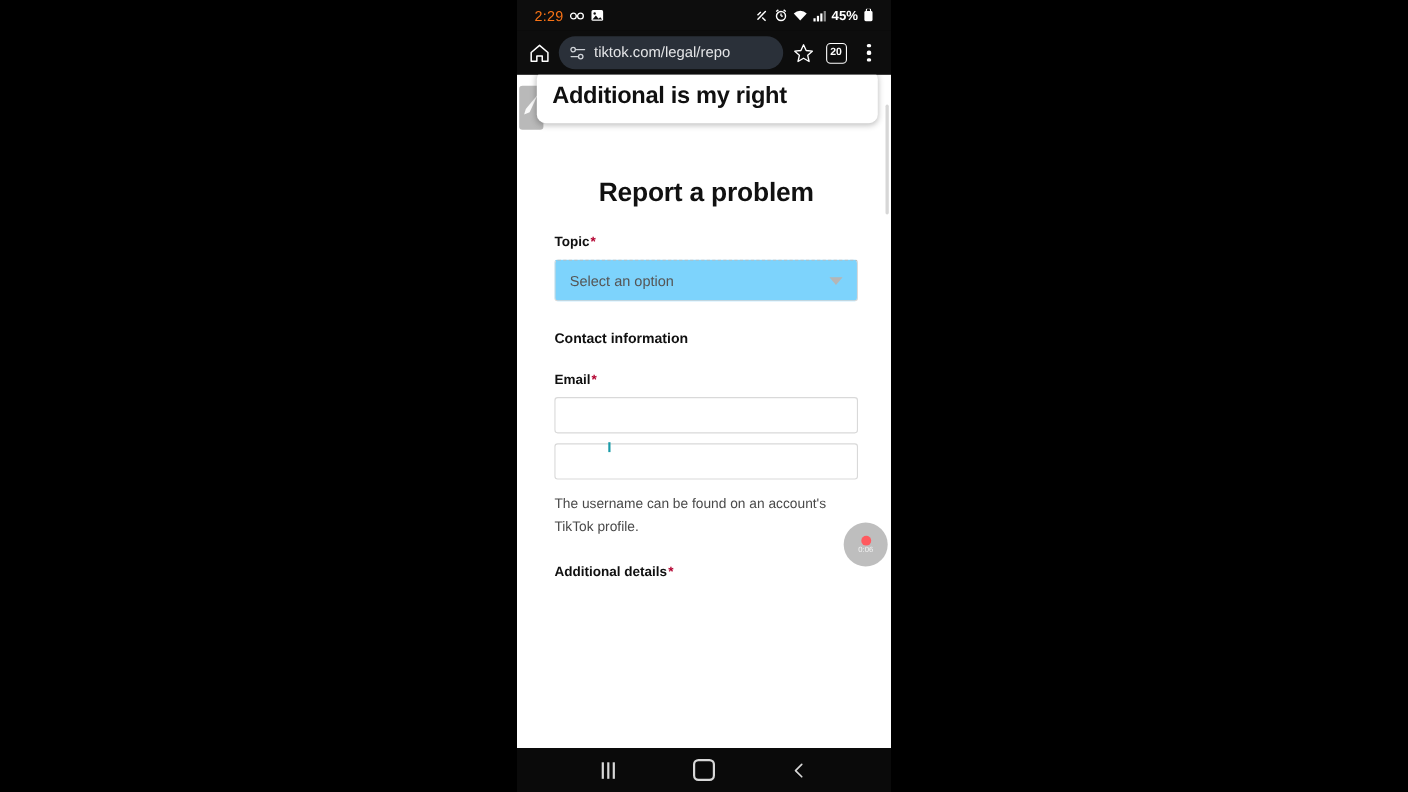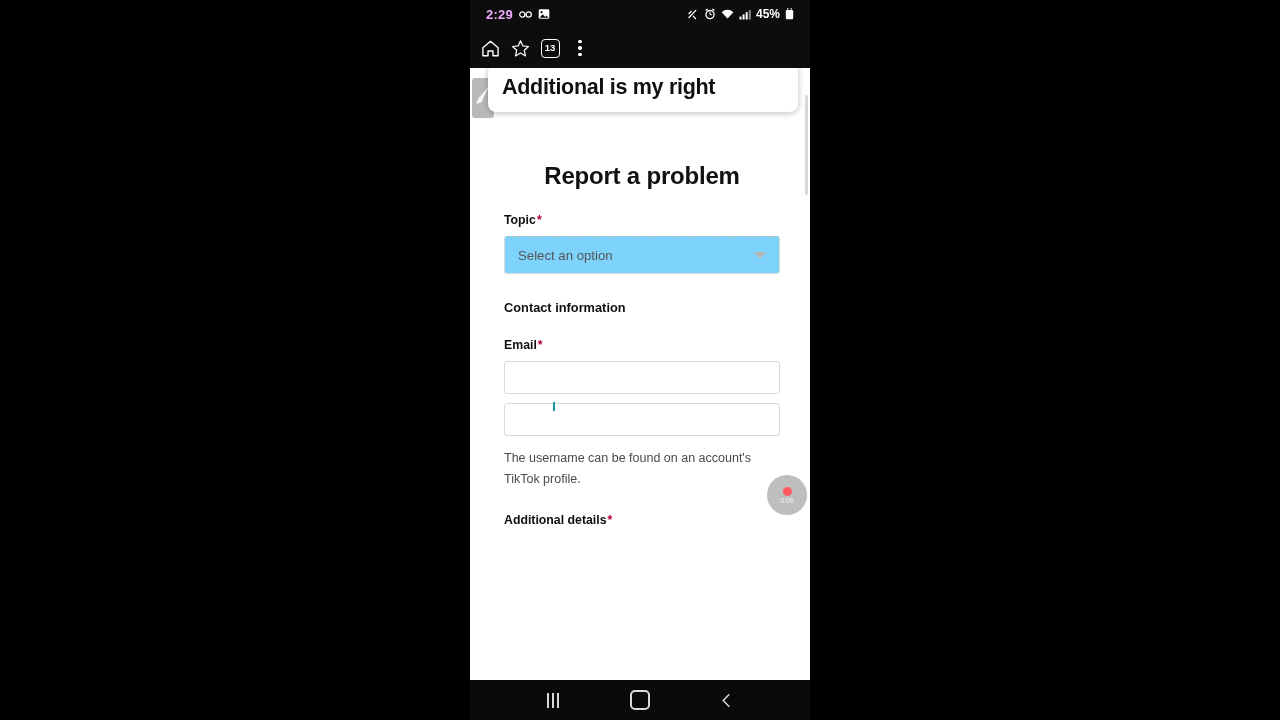--- a/index.html
+++ b/index.html
@@ -42,23 +42,23 @@
     justify-content: space-between;
     padding: 0 16px;
     box-sizing: border-box;
   }
   .status-left {
     display: flex;
     align-items: center;
     gap: 6px;
   }
   .status-clock {
-    color: #f0abfc;
+    color: #f97316;
     font-size: 13px;
-    font-weight: bold;
+    font-weight: normal;
     letter-spacing: 0.2px;
     line-height: 1;
   }
   .status-right {
     display: flex;
     align-items: center;
     gap: 5px;
   }
   .battery-pct {
     color: #ffffff;
@@ -395,29 +395,38 @@
       </div>
     </div>
 
     <div class="toolbar">
       <div class="home-btn">
         <svg width="19" height="19" viewBox="0 0 20 20">
           <path d="M10 2.4 L18 9.2 V17.6 H12.6 V12.6 H7.4 V17.6 H2 V9.2 Z" fill="none" stroke="#ffffff" stroke-width="1.45" stroke-linejoin="round"></path>
         </svg>
       </div>
 
+      <div class="omnibox">
+        <svg width="15" height="13" viewBox="0 0 16 14">
+          <circle cx="3.2" cy="3.3" r="2.2" fill="none" stroke="#cfd3d8" stroke-width="1.3"></circle>
+          <line x1="6.4" y1="3.3" x2="14.4" y2="3.3" stroke="#cfd3d8" stroke-width="1.3" stroke-linecap="round"></line>
+          <circle cx="10.6" cy="10.2" r="2.2" fill="none" stroke="#cfd3d8" stroke-width="1.3"></circle>
+          <line x1="1.2" y1="10.2" x2="7.5" y2="10.2" stroke="#cfd3d8" stroke-width="1.3" stroke-linecap="round"></line>
+        </svg>
+        <span class="omnibox-url">tiktok.com/legal/repo</span>
+      </div>
 
       <div class="tb-btn">
         <svg width="19" height="19" viewBox="0 0 20 20">
           <path d="M10 1.8 L12.5 7.3 L18.4 7.9 L14 11.9 L15.3 17.8 L10 14.7 L4.7 17.8 L6 11.9 L1.6 7.9 L7.5 7.3 Z" fill="none" stroke="#ffffff" stroke-width="1.3" stroke-linejoin="round"></path>
         </svg>
       </div>
 
       <div class="tb-btn">
-        <span class="tabcount">13</span>
+        <span class="tabcount">20</span>
       </div>
 
       <div class="tb-btn">
         <span class="kebab">
           <span></span>
             <span></span>
             <span></span>
         </span>
       </div>
     </div>

